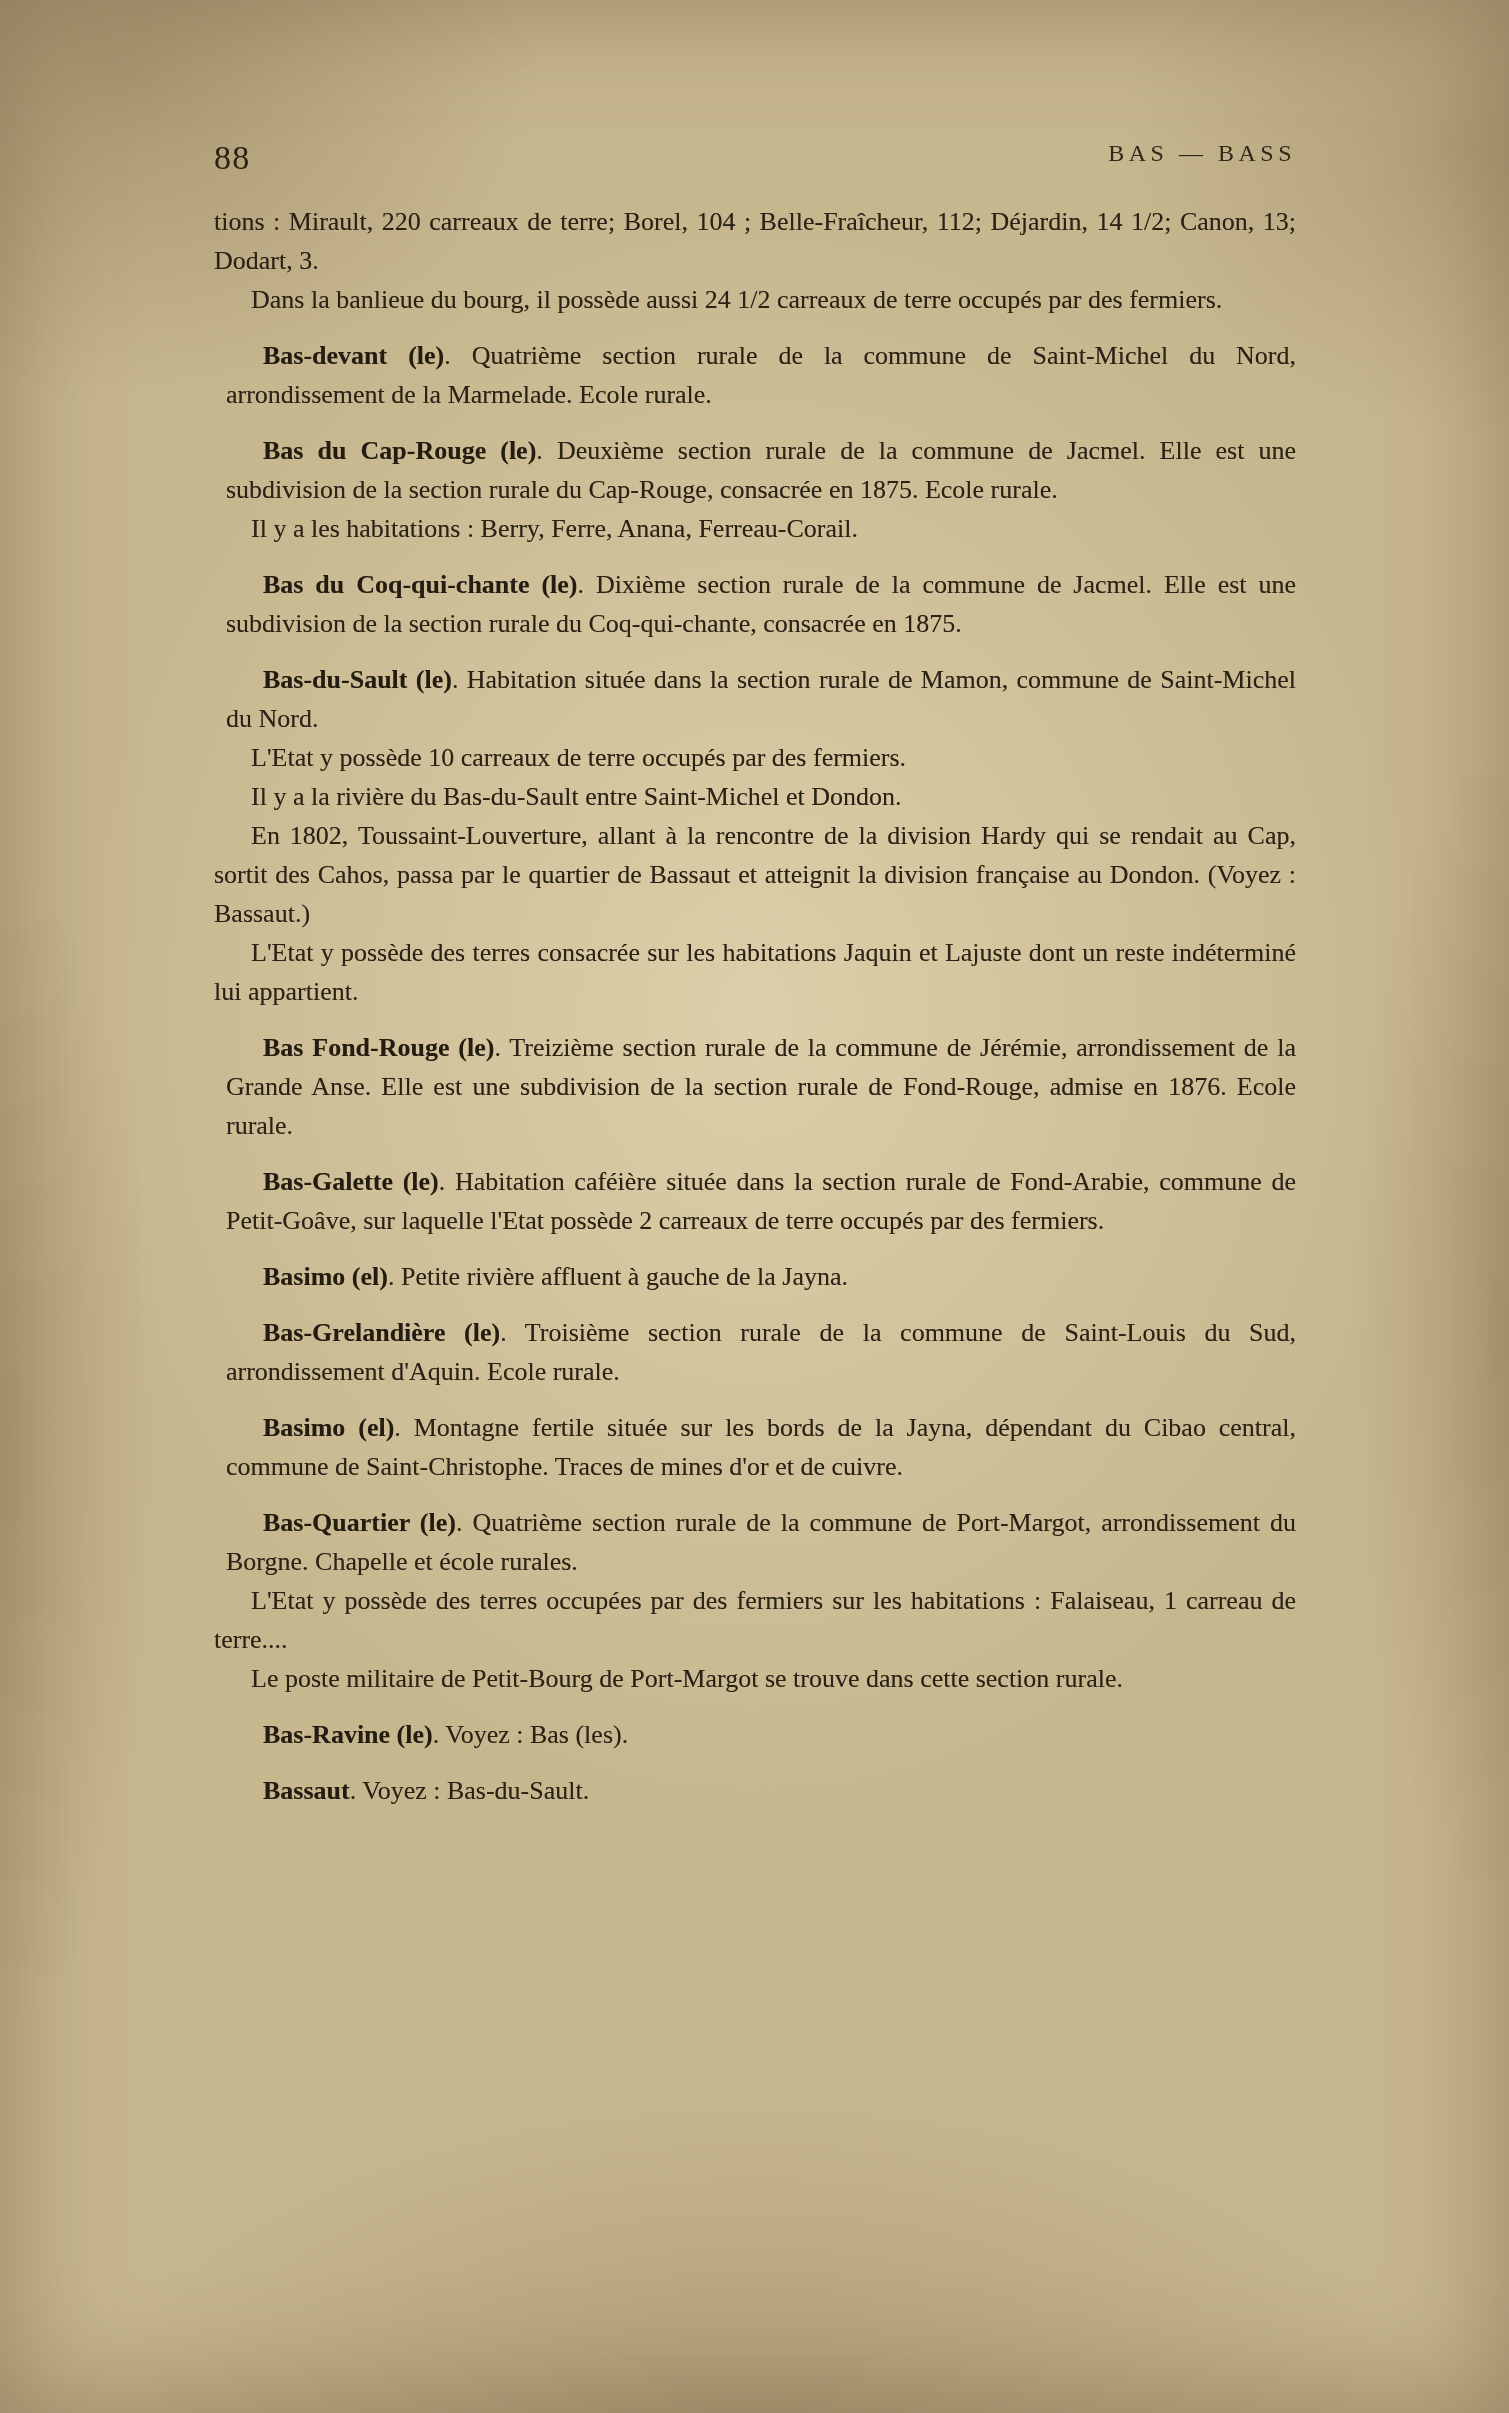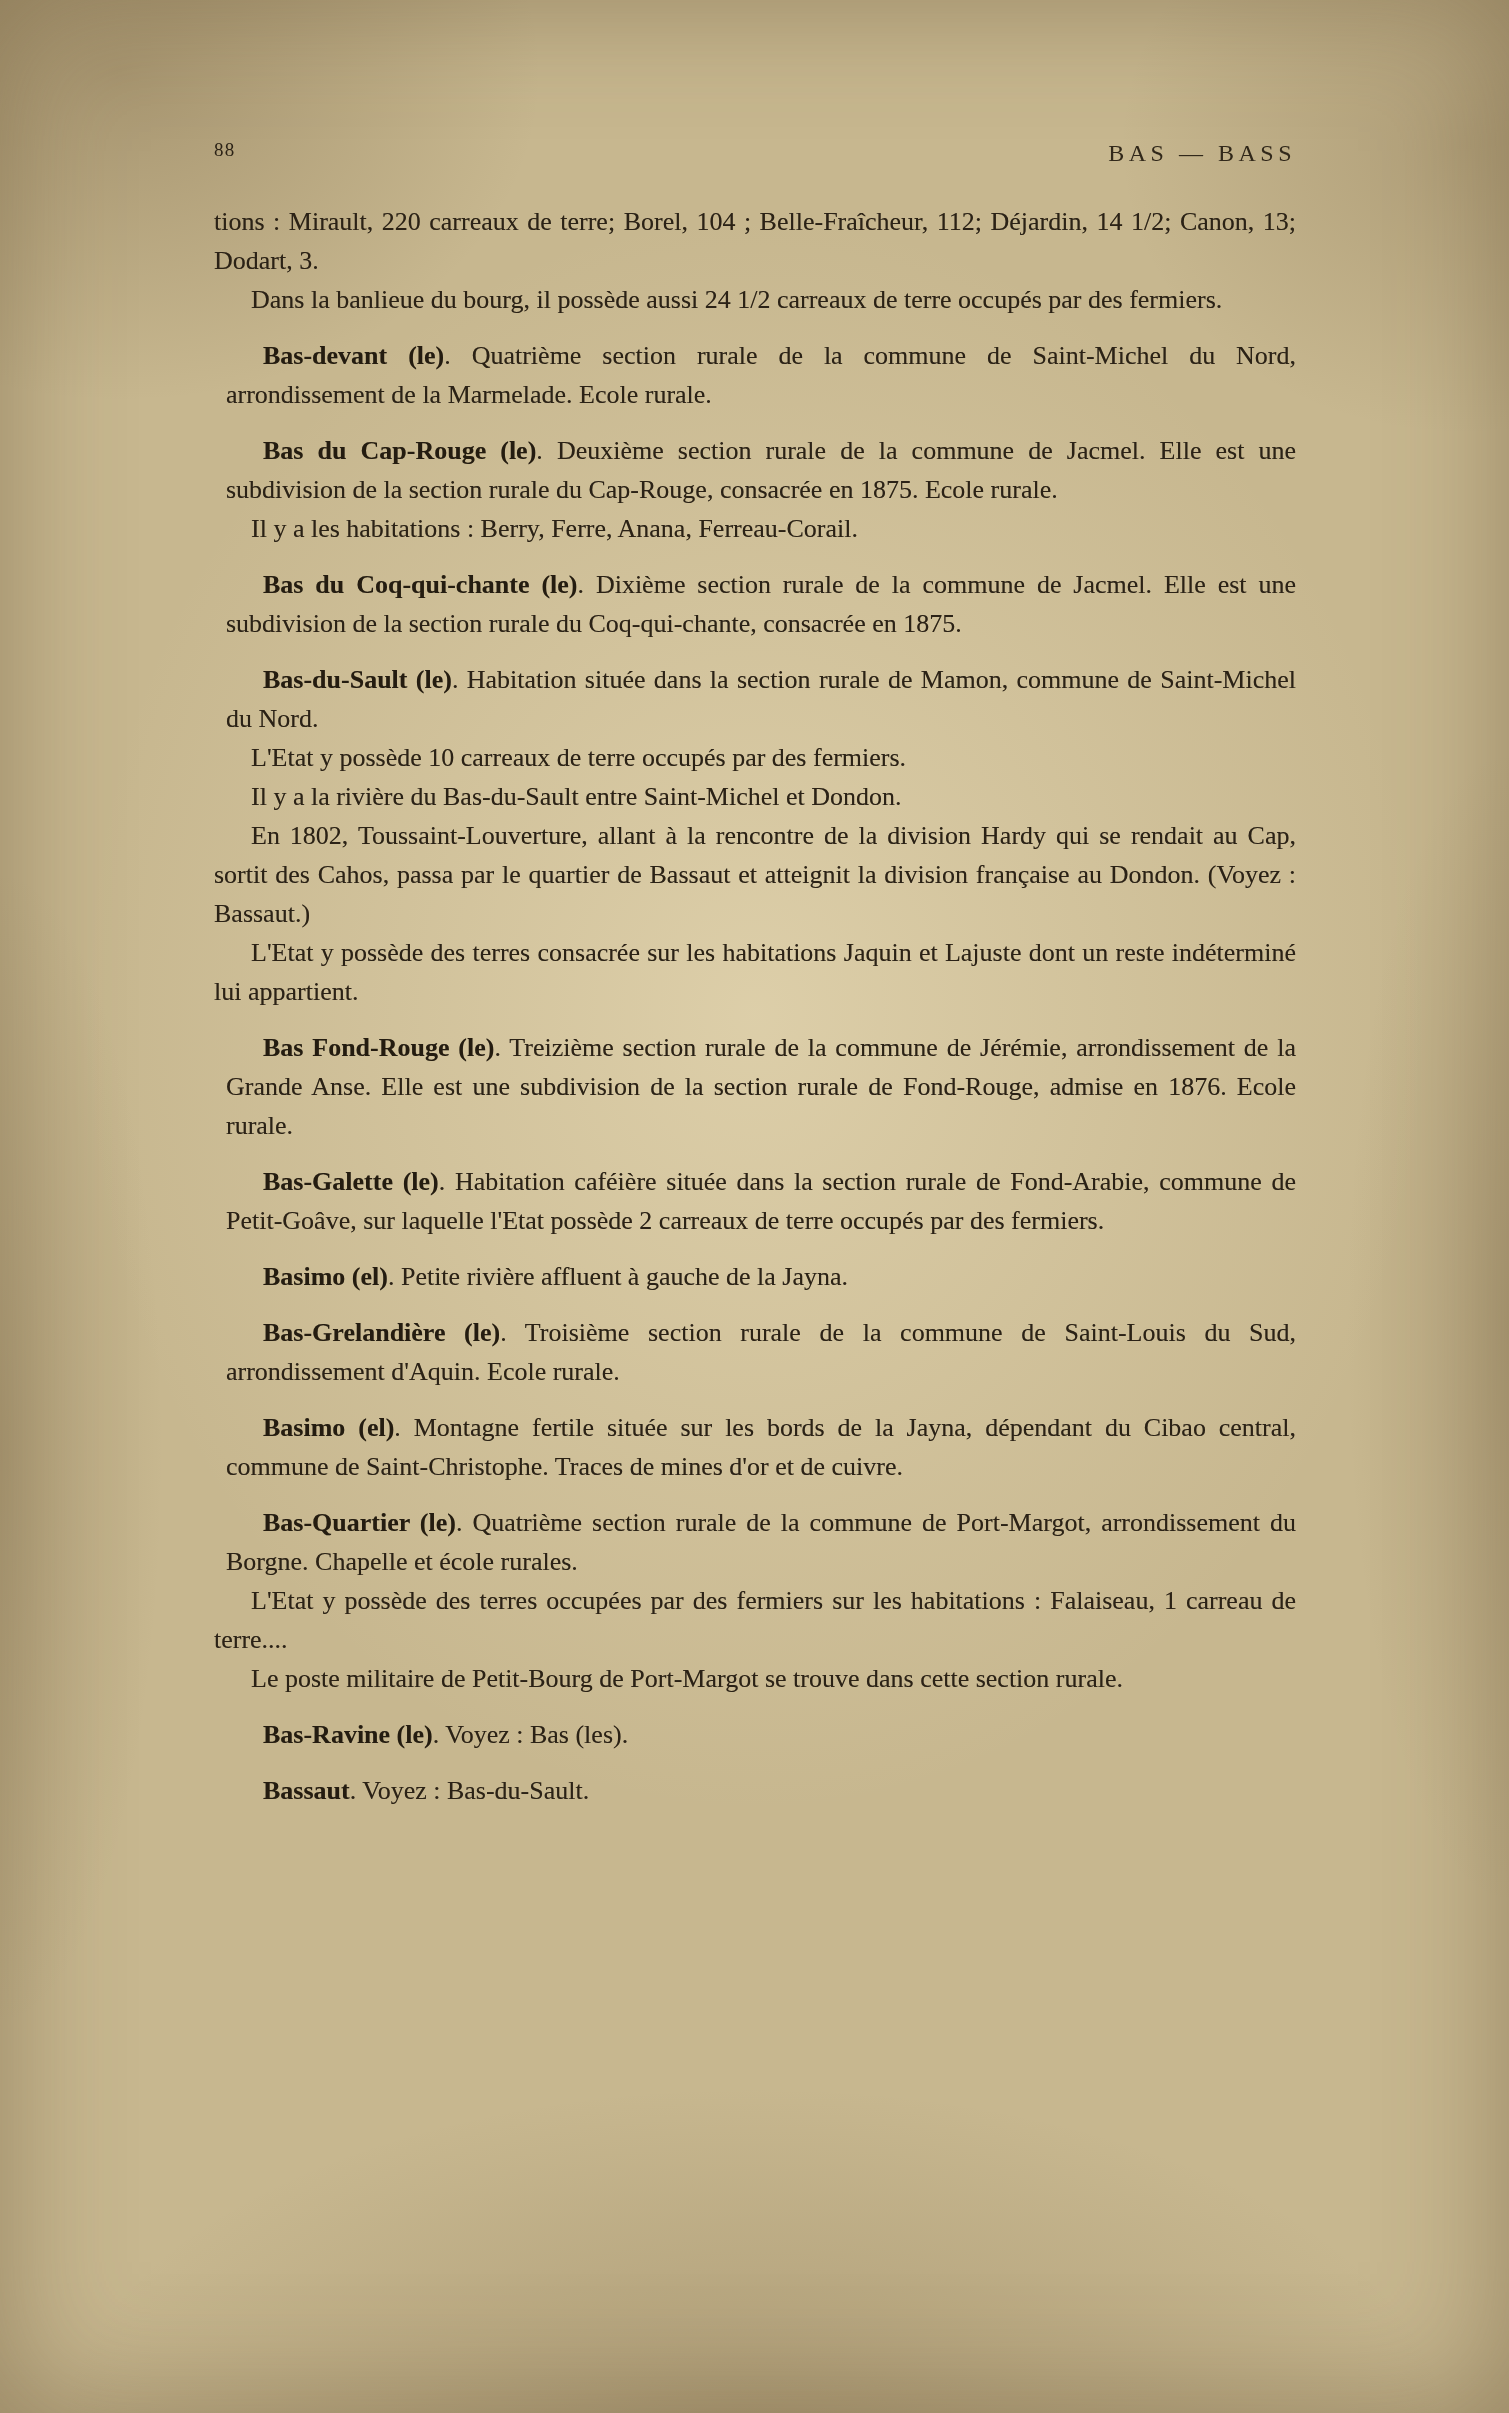--- a/index.html
+++ b/index.html
@@ -31,21 +31,21 @@
   }
   .pagehead {
     position: relative;
     height: 36px;
     margin-bottom: 27px;
   }
   .pagenum {
     position: absolute;
     left: 0;
     top: 0;
-    font-size: 19px;
+    font-size: 34px;
     letter-spacing: 1.3px;
   }
   .runhead {
     position: absolute;
     left: 0;
     right: 0;
     top: 1.3px;
     text-align: right;
     font-size: 24px;
     letter-spacing: 4.5px;

